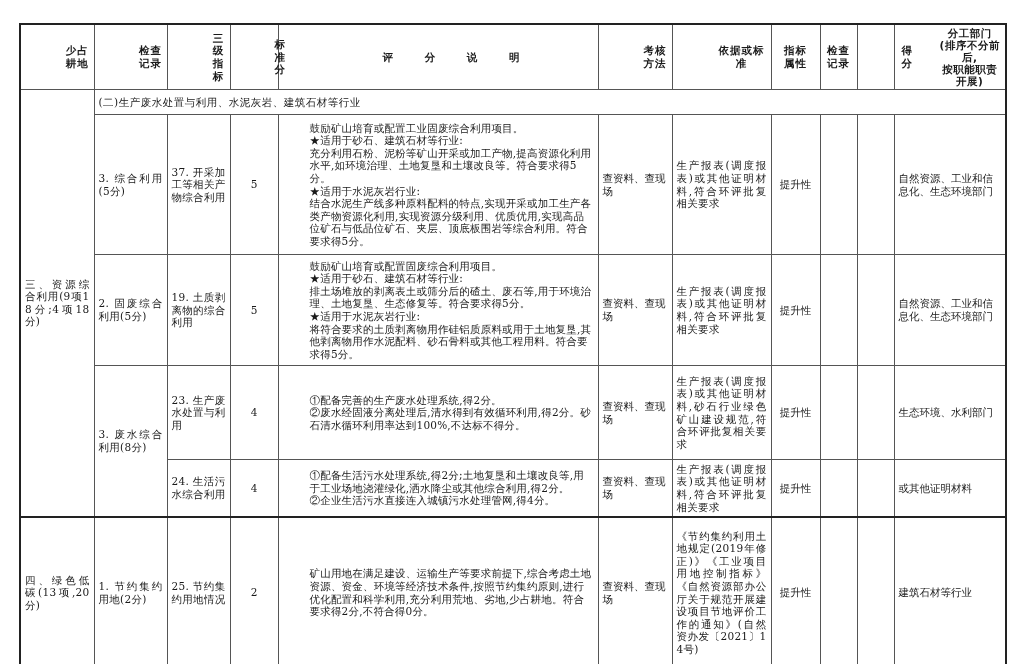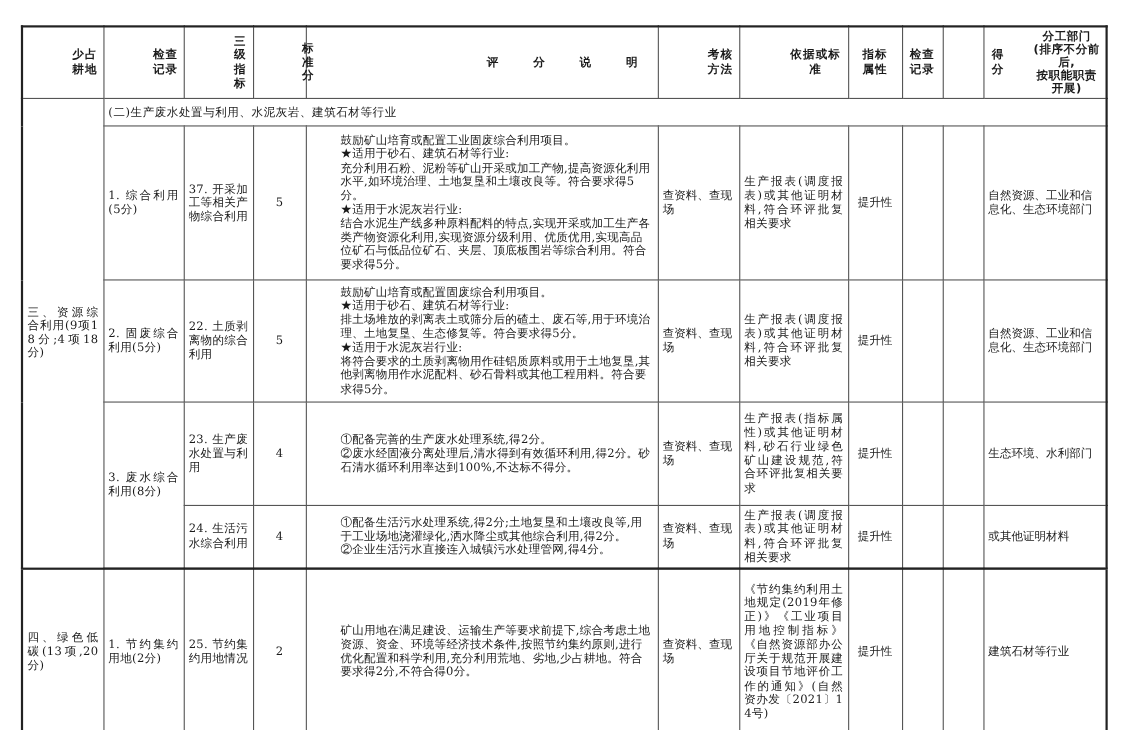--- a/index.html
+++ b/index.html
@@ -8,21 +8,21 @@
   table { position:absolute; left:19px; top:23px; border-collapse:collapse;
           table-layout:fixed; width:986px; border:2px solid #222; }
   td, th { border:1px solid #555; padding:2px 4px; font-size:10.5px; line-height:12.6px;
            vertical-align:middle; word-break:break-all; }
   th { font-family:"DejaVu Sans","Liberation Sans",sans-serif; font-weight:bold;
        font-size:10.5px; text-align:center; letter-spacing:1px; height:40px;padding-left:44px; }
   td.center { text-align:center; }
   td.justify { text-align:justify; letter-spacing:0.3px; }
   .section { letter-spacing:0.5px; }
   .desc { white-space:pre-line; letter-spacing:0.2px;padding-left:31px; }
-  .hdr-title { letter-spacing:14px;text-align:right; }
+  .hdr-title { letter-spacing:14px; }
 </style>
 </head>
 <body>
 
 <table>
   <colgroup>
     <col style="width:74px">
       <col style="width:73px">
       <col style="width:63px">
       <col style="width:48px">
@@ -52,39 +52,39 @@
     </tr>
   </thead>
   <tbody>
 
     <tr style="height:25px">
       <td rowspan="6" class="justify">三、资源综合利用(9项18分;4项18分)</td>
       <td colspan="10" class="section">(二)生产废水处置与利用、水泥灰岩、建筑石材等行业</td>
     </tr>
 
     <tr style="height:140px">
-      <td class="justify">1. 综合利用(5分)</td>
+      <td class="justify">3. 综合利用(5分)</td>
       <td class="justify">37. 开采加工等相关产物综合利用</td>
       <td class="center">5</td>
       <td class="desc">鼓励矿山培育或配置工业固废综合利用项目。
 ★适用于砂石、建筑石材等行业:
 充分利用石粉、泥粉等矿山开采或加工产物,提高资源化利用水平,如环境治理、土地复垦和土壤改良等。符合要求得5分。
 ★适用于水泥灰岩行业:
 结合水泥生产线多种原料配料的特点,实现开采或加工生产各类产物资源化利用,实现资源分级利用、优质优用,实现高品位矿石与低品位矿石、夹层、顶底板围岩等综合利用。符合要求得5分。</td>
       <td>查资料、查现场</td>
       <td class="justify">生产报表(调度报表)或其他证明材料,符合环评批复相关要求</td>
       <td class="center">提升性</td>
       <td></td>
       <td></td>
       <td>自然资源、工业和信息化、生态环境部门</td>
     </tr>
 
     <tr style="height:111px">
       <td class="justify">2. 固废综合利用(5分)</td>
-      <td class="justify">22. 土质剥离物的综合利用</td>
+      <td class="justify">19. 土质剥离物的综合利用</td>
       <td class="center">5</td>
       <td class="desc">鼓励矿山培育或配置固废综合利用项目。
 ★适用于砂石、建筑石材等行业:
 排土场堆放的剥离表土或筛分后的碴土、废石等,用于环境治理、土地复垦、生态修复等。符合要求得5分。
 ★适用于水泥灰岩行业:
 将符合要求的土质剥离物用作硅铝质原料或用于土地复垦,其他剥离物用作水泥配料、砂石骨料或其他工程用料。符合要求得5分。</td>
       <td>查资料、查现场</td>
       <td class="justify">生产报表(调度报表)或其他证明材料,符合环评批复相关要求</td>
       <td class="center">提升性</td>
       <td></td>
@@ -92,21 +92,21 @@
       <td>自然资源、工业和信息化、生态环境部门</td>
     </tr>
 
     <tr style="height:94px">
       <td rowspan="2" class="justify">3. 废水综合利用(8分)</td>
       <td class="justify">23. 生产废水处置与利用</td>
       <td class="center">4</td>
       <td class="desc">①配备完善的生产废水处理系统,得2分。
 ②废水经固液分离处理后,清水得到有效循环利用,得2分。砂石清水循环利用率达到100%,不达标不得分。</td>
       <td>查资料、查现场</td>
-      <td class="justify">生产报表(指标属性)或其他证明材料,砂石行业绿色矿山建设规范,符合环评批复相关要求</td>
+      <td class="justify">生产报表(调度报表)或其他证明材料,砂石行业绿色矿山建设规范,符合环评批复相关要求</td>
       <td class="center">提升性</td>
       <td></td>
       <td></td>
       <td>生态环境、水利部门</td>
     </tr>
 
     <tr style="height:57px">
       <td class="justify">24. 生活污水综合利用</td>
       <td class="center">4</td>
       <td class="desc">①配备生活污水处理系统,得2分;土地复垦和土壤改良等,用于工业场地浇灌绿化,洒水降尘或其他综合利用,得2分。

